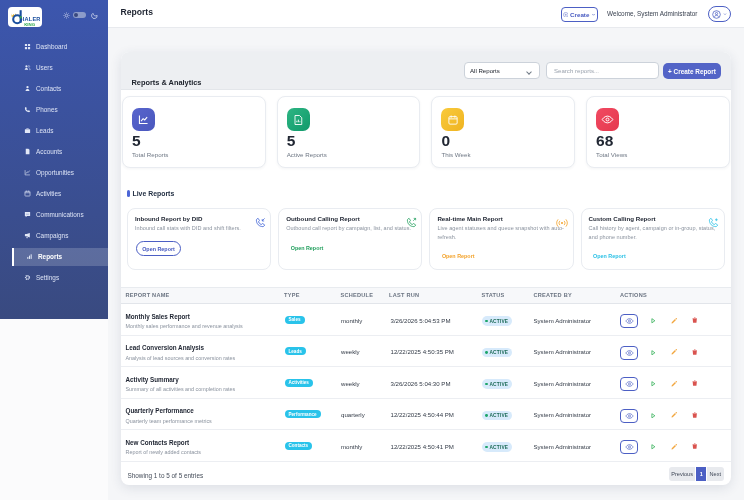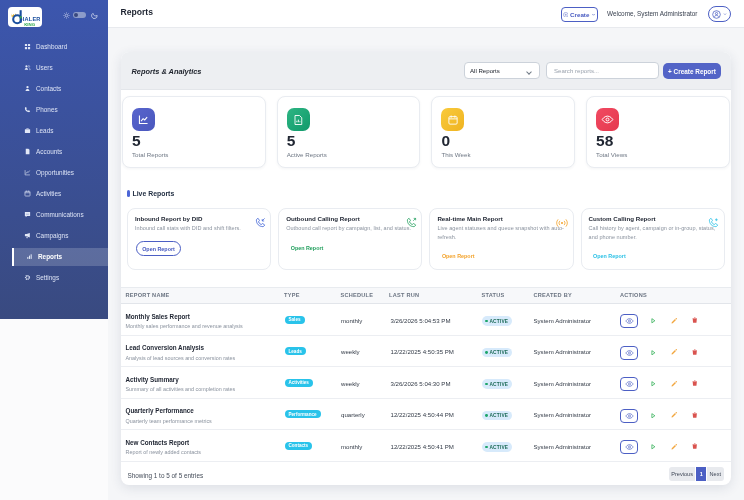--- a/index.html
+++ b/index.html
@@ -20,21 +20,21 @@
   .toggle::before { content:""; position:absolute; left:1px; top:1px; width:4px; height:4px; border-radius:50%; background:#39497e; }
   .nav { position:absolute; left:0; top:36px; width:108px; }
   .nav-item { position:relative; height:21px; display:flex; align-items:center; padding-left:24px; color:#dce3f5; font-size:6.4px; gap:5px; }
   .nav-item svg { width:7px; height:7px; flex:none; color:#e2e8f7; }
   .nav-item.active { margin-left:12px; padding-left:12px; height:18px; margin-top:1.5px; margin-bottom:1.5px; background:rgba(255,255,255,0.18); border-left:2px solid #fff; font-weight:bold; color:#fff; }
 
   
   .main { position:absolute; left:108px; top:28px; width:636px; height:472px; background:#f5f6f8; }
   .card { position:absolute; left:13px; top:24px; width:610px; height:433px; background:#fff; border-radius:8px; box-shadow:0 3px 12px rgba(45,55,90,0.12); }
   .card-head { position:absolute; left:0; top:0; width:610px; height:38px; background:#edeff2; border-bottom:1px solid #e3e6ea; border-radius:8px 8px 0 0; }
-  .card-head .t { position:absolute; left:10.5px; top:15px; font-size:7.4px; font-weight:bold; color:#20252e;font-style:italic; }
+  .card-head .t { position:absolute; left:10.5px; top:26px; font-size:7.4px; font-weight:bold; color:#20252e; }
   .sel { position:absolute; left:343px; top:10px; width:76px; height:17px; background:#fff; border:1px solid #ccd2da; border-radius:4px; font-size:6.1px; color:#20252e; display:flex; align-items:center; padding-left:5px; }
   .sel::after { content:""; position:absolute; right:8px; top:6.5px; width:3px; height:3px; border-right:0.9px solid #707a86; border-bottom:0.9px solid #707a86; transform:rotate(45deg); }
   .inp { position:absolute; left:425px; top:10px; width:113px; height:17px; background:#fff; border:1px solid #ccd2da; border-radius:4px; font-size:6.1px; color:#9aa2ad; display:flex; align-items:center; padding-left:7px; }
   .btn-cr { position:absolute; left:542px; top:11px; width:58px; height:16px; background:#5364c7; border-radius:5px; color:#fff; font-size:6.4px; font-weight:bold; display:flex; align-items:center; justify-content:center; }
 
   
   .stats { position:absolute; left:1px; top:44px; width:608px; display:flex; gap:11px; }
   .stat { width:143.7px; height:72px; background:#fff; border:1px solid #e9ecf1; border-radius:8px; padding:11px 9px; box-shadow:0 1px 3px rgba(40,50,80,0.05); }
   .stat .ic { width:23px; height:23px; border-radius:7px; display:flex; align-items:center; justify-content:center; }
   .stat .num { margin-top:1.3px; font-size:15.5px; font-weight:bold; color:#212733; }
@@ -254,21 +254,21 @@
           <div class="num">0</div>
           <div class="lbl">This Week</div>
         </div>
       <div class="stat">
           <div class="ic" style="background:linear-gradient(135deg,#f14a62,#e5384e)">
             <svg width="13" height="13" viewBox="0 0 16 16" fill="none" stroke="#fff" stroke-width="1.2">
               <path d="M1.5 8s2.5-4.2 6.5-4.2S14.5 8 14.5 8s-2.5 4.2-6.5 4.2S1.5 8 1.5 8z"></path>
               <circle cx="8" cy="8" r="1.8"></circle>
             </svg>
           </div>
-          <div class="num">58</div>
+          <div class="num">68</div>
           <div class="lbl">Total Views</div>
         </div>
     </div>
 
     <div class="live-h">
         <div class="bar"></div>
         <div class="tx">Live Reports</div>
       </div>
     <div class="live-row">
       <div class="live">

